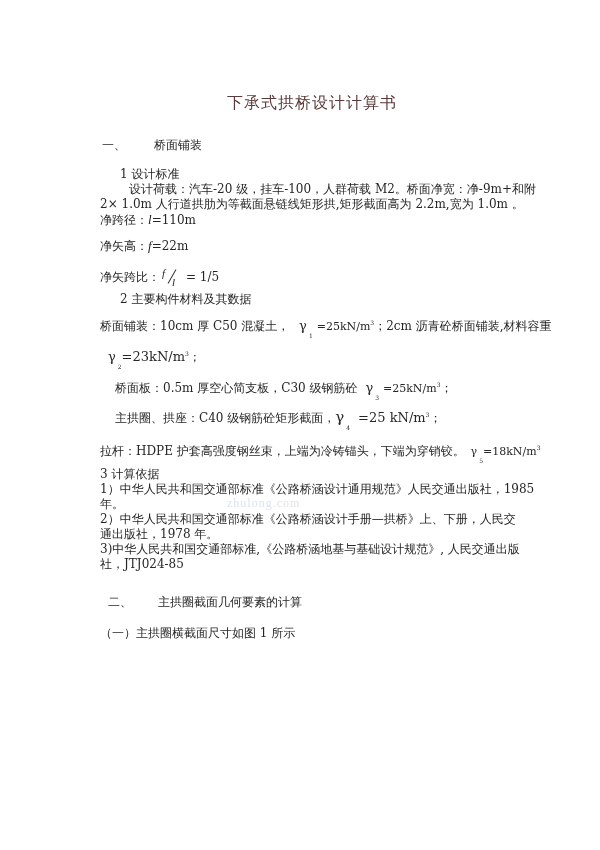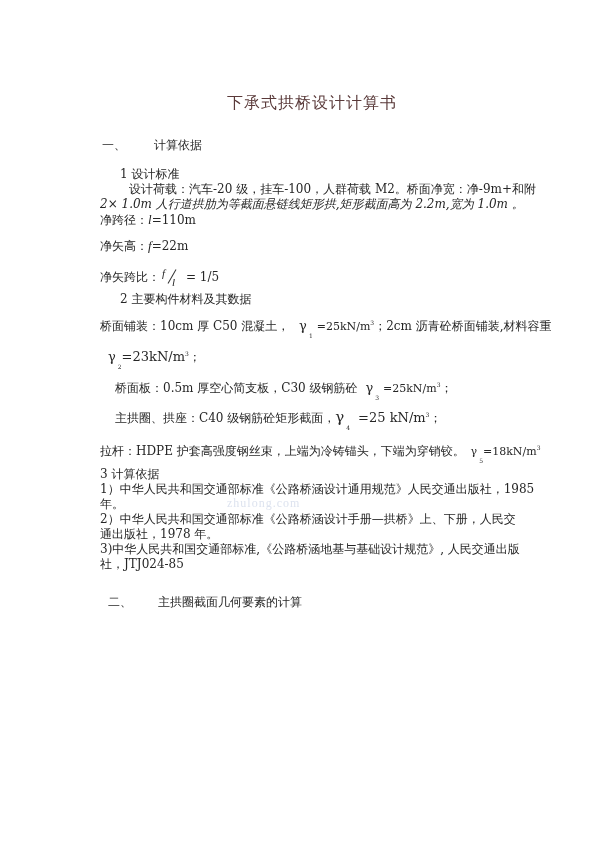--- a/index.html
+++ b/index.html
@@ -21,26 +21,26 @@
       font-family: Liberation Serif, serif; letter-spacing: 1px; }
   </style>
 </head>
 <body>
 
 <div class="page">
 
   <div class="title">下承式拱桥设计计算书</div>
 
   <div class="line" style="left:90px; top:138px;">
-    <span>一、</span><span style="display:inline-block;width:28px;"></span><span>计算依据</span>
+    <span>一、</span><span style="display:inline-block;width:28px;"></span><span>桥面铺装</span>
   </div>
 
   <div class="line" style="left:108px; top:167px;">1 设计标准</div>
   <div class="line" style="left:117px; top:182px;">设计荷载：汽车-20 级，挂车-100，人群荷载 M2。桥面净宽：净-9m+和附</div>
-  <div class="line" style="left:88px; top:197px;font-style:italic;">2× 1.0m 人行道拱肋为等截面悬链线矩形拱,矩形截面高为 2.2m,宽为 1.0m 。</div>
+  <div class="line" style="left:88px; top:197px;">2× 1.0m 人行道拱肋为等截面悬链线矩形拱,矩形截面高为 2.2m,宽为 1.0m 。</div>
 
   <div class="line" style="left:88px; top:213px;">
     <span>净跨径：</span><span class="it">l</span><span>=110m</span>
   </div>
 
   <div class="line" style="left:88px; top:239px;">
     <span>净矢高：</span><span class="it">f</span><span>=22m</span>
   </div>
 
   <div class="line" style="left:88px; top:266px;">
@@ -78,14 +78,15 @@
   <div class="watermark">zhulong.com</div>
   <div class="line" style="left:88px; top:512px;">2）中华人民共和国交通部标准《公路桥涵设计手册—拱桥》上、下册，人民交</div>
   <div class="line" style="left:88px; top:527px;">通出版社，1978 年。</div>
   <div class="line" style="left:88px; top:542px;">3)中华人民共和国交通部标准,《公路桥涵地基与基础设计规范》, 人民交通出版</div>
   <div class="line" style="left:88px; top:557px;">社，JTJ024-85</div>
 
   <div class="line" style="left:96px; top:595px;">
     <span>二、</span><span style="display:inline-block;width:26px;"></span><span>主拱圈截面几何要素的计算</span>
   </div>
 
+  <div class="line" style="left:88px; top:626px;">（一）主拱圈横截面尺寸如图 1 所示</div>
 
 </div>
 
 </body></html>

